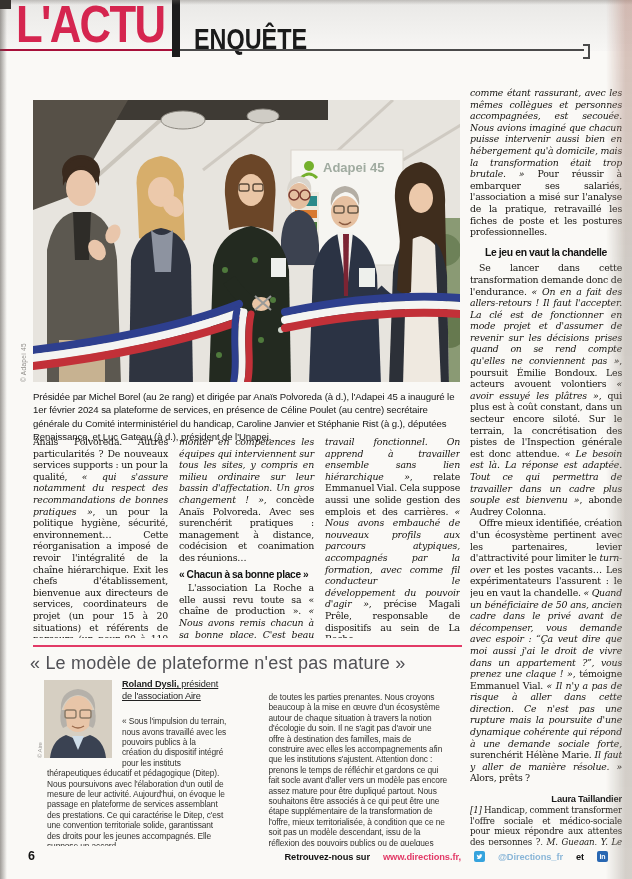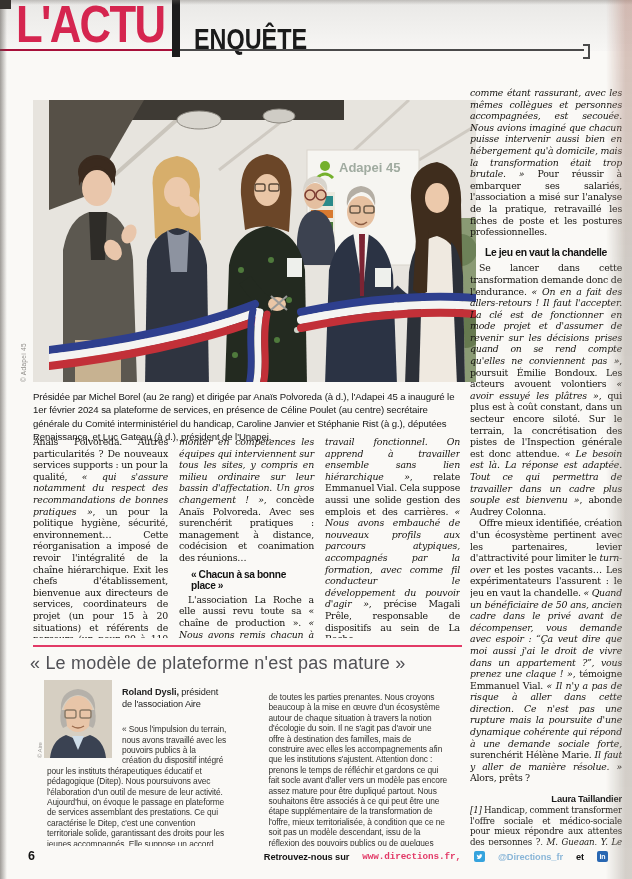--- a/index.html
+++ b/index.html
@@ -16,36 +16,36 @@
     font-weight:800;color:#d5254f;letter-spacing:-2px;
     transform:scaleX(.84);transform-origin:left top;white-space:nowrap;}
   .masthead-bar{position:absolute;left:172px;top:0;width:8px;height:57px;background:#1c1c1c;}
   .rubric{position:absolute;left:194px;top:24px;font-size:30px;line-height:1;font-weight:700;
     color:#1a1a1a;transform:scaleX(.78);transform-origin:left top;white-space:nowrap;}
   .rule-red{position:absolute;left:0;top:49px;width:172px;height:2px;background:#a8103a;}
   .rule-gray{position:absolute;left:180px;top:49px;width:404px;height:1.5px;background:#4a4a4a;}
   .rule-cap{position:absolute;left:583px;top:44px;width:5px;height:11px;
     border-top:2px solid #4a4a4a;border-right:2px solid #4a4a4a;border-bottom:2px solid #4a4a4a;}
   
-  .photo-wrap{position:absolute;left:33px;top:100px;width:427px;height:282px;overflow:hidden;background:#e7e4de;padding-left:16px;}
+  .photo-wrap{position:absolute;left:33px;top:100px;width:427px;height:282px;overflow:hidden;background:#e7e4de;}
   .photo-credit{position:absolute;left:20px;top:382px;transform:rotate(-90deg);
     transform-origin:0 0;font-size:6.5px;color:#8f8d89;letter-spacing:.3px;white-space:nowrap;}
   .caption{position:absolute;left:33px;top:390px;width:428px;
     font-size:9.6px;line-height:13.4px;color:#161616;letter-spacing:-0.1px;}
   
   .columns{position:absolute;left:33px;top:436px;width:427px;height:202px;overflow:hidden;
     display:flex;gap:11px;
     font-family:"DejaVu Serif","Liberation Serif",serif;
     font-size:9.4px;line-height:11.6px;letter-spacing:-0.2px;word-spacing:-0.3px;
     text-align:justify;color:#15130f;}
   .col{flex:1;min-width:0;}
   .col p{margin:0;}
   .p-indent{text-indent:9px;}
   .col-subhead{font-family:"Liberation Sans",sans-serif;font-weight:700;
-    font-size:10.2px;letter-spacing:-0.3px;margin:5px 12px 2px;text-align:left;color:#131313;}
+    font-size:10.2px;letter-spacing:-0.3px;margin:5px 0 2px;text-align:left;color:#131313;}
   .r-i{font-style:italic;}
   
   .sidebar{position:absolute;left:470px;top:87px;width:152px;height:758px;overflow:hidden;
     font-family:"DejaVu Serif","Liberation Serif",serif;
     font-size:9.4px;line-height:11.6px;letter-spacing:-0.2px;word-spacing:-0.3px;
     text-align:justify;color:#15130f;}
   .sidebar p{margin:0;}
   .sidebar-subhead{font-family:"Liberation Sans",sans-serif;font-weight:700;
     font-size:10.4px;letter-spacing:-0.3px;margin:9px 0 4px;text-align:center;color:#131313;}
   .byline{font-family:"Liberation Sans",sans-serif;font-weight:700;font-size:9.4px;
@@ -55,30 +55,30 @@
   .box-rule{position:absolute;left:33px;top:645px;width:429px;height:2px;background:#e23a67;}
   .box-heading{position:absolute;left:30px;top:653px;font-size:18px;color:#515156;
     letter-spacing:.2px;white-space:nowrap;}
   .box-content{position:absolute;left:33px;top:678px;width:429px;height:168px;overflow:hidden;
     display:flex;gap:14px;font-size:8.4px;line-height:10.4px;letter-spacing:-0.1px;color:#33322f;}
   .box-col{flex:1;min-width:0;}
   .portrait-float{float:left;width:80px;height:80px;margin:2px 9px 3px 0;position:relative;}
   .portrait-float svg{position:absolute;left:11px;top:0;}
   .box-credit{position:absolute;left:2px;top:78px;transform:rotate(-90deg);transform-origin:0 0;
     font-size:6px;color:#9a9894;white-space:nowrap;}
-  .box-name{margin:9px 0 9px;font-size:9.2px;line-height:11.6px;color:#222;}
+  .box-name{margin:1px 0 9px;font-size:9.2px;line-height:11.6px;color:#222;text-decoration:underline;}
   .box-name b{font-weight:700;}
   .box-col p{margin:14px;}
   
   .footer-page{position:absolute;left:28px;top:849px;font-size:12.5px;font-weight:700;color:#141414;}
   .footer-brand{position:absolute;left:55px;top:852px;font-size:10px;font-weight:700;color:#141414;letter-spacing:-0.1px;margin-top:48px;}
   .footer-brand .brand-s{color:#e23a67;font-weight:400;}
   .footer-right{position:absolute;right:24px;top:851px;display:flex;align-items:center;gap:13px;
     font-size:9.3px;font-weight:700;color:#141414;letter-spacing:-0.1px;}
-  .footer-url{color:#e23a67;font-family:Liberation Mono, monospace;}
+  .footer-url{color:#e23a67;}
   .footer-handle{color:#8ab6d8;}
   .social-icon{width:11px;height:11px;border-radius:2px;display:flex;align-items:center;
     justify-content:center;flex:0 0 auto;}
   .icon-twitter{background:#35a3dd;}
   .icon-linkedin{background:#2867b2;color:#fff;font-size:7px;font-weight:700;line-height:1;}
   
   .edge-left{position:absolute;left:0;top:0;width:7px;height:879px;pointer-events:none;
     background:linear-gradient(to right,rgba(85,80,75,.55),rgba(85,80,75,0));}
   .corner-tl{position:absolute;left:0;top:0;width:11px;height:9px;background:#35322e;pointer-events:none;}
   .edge-right{position:absolute;right:0;top:0;width:26px;height:879px;pointer-events:none;

